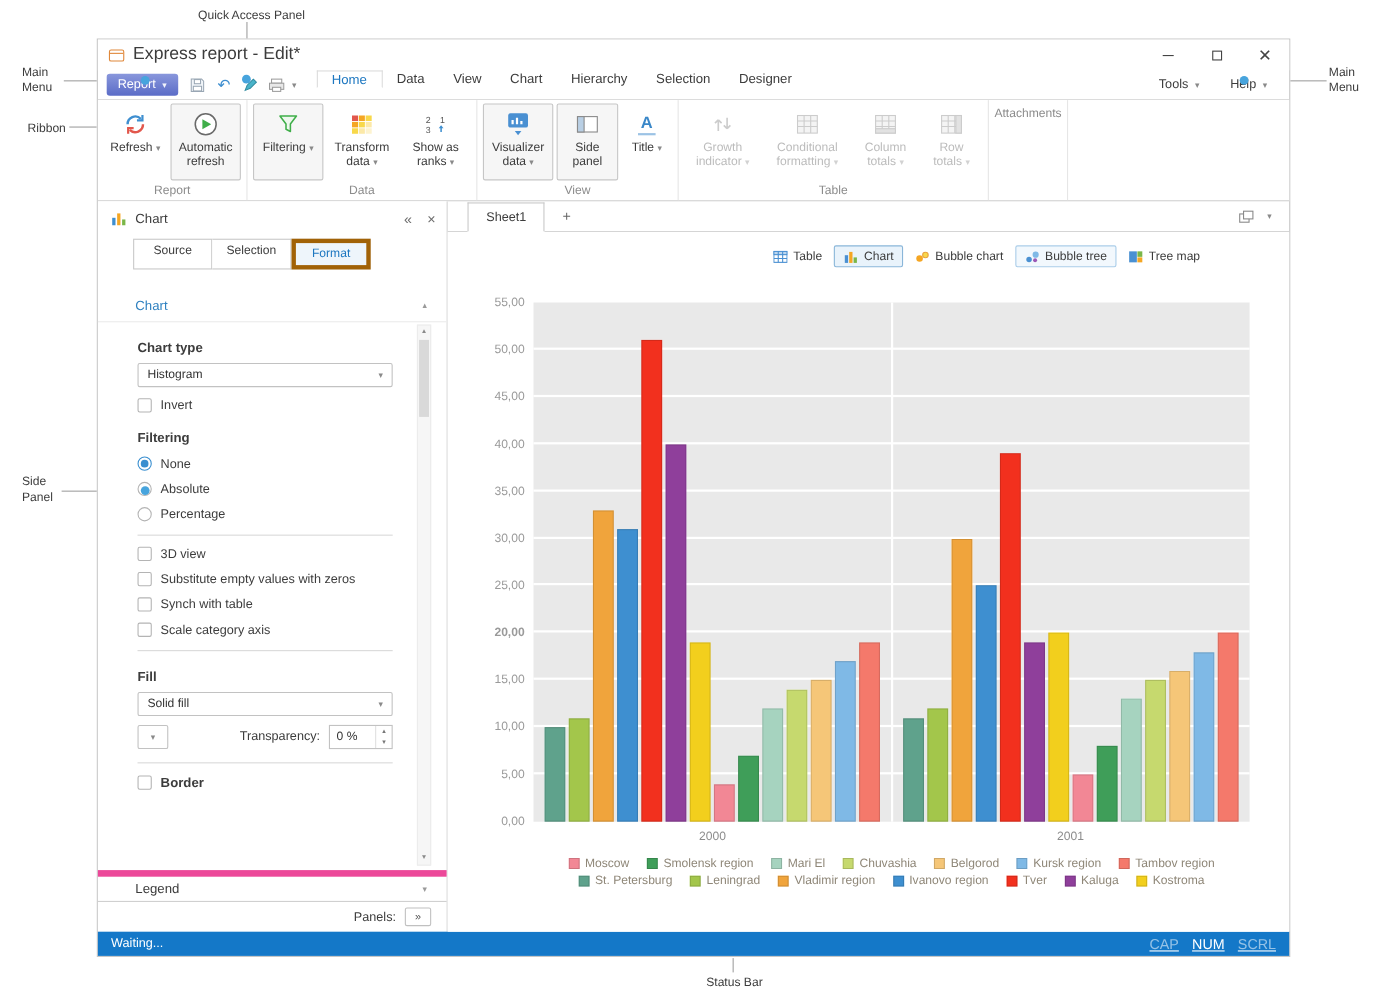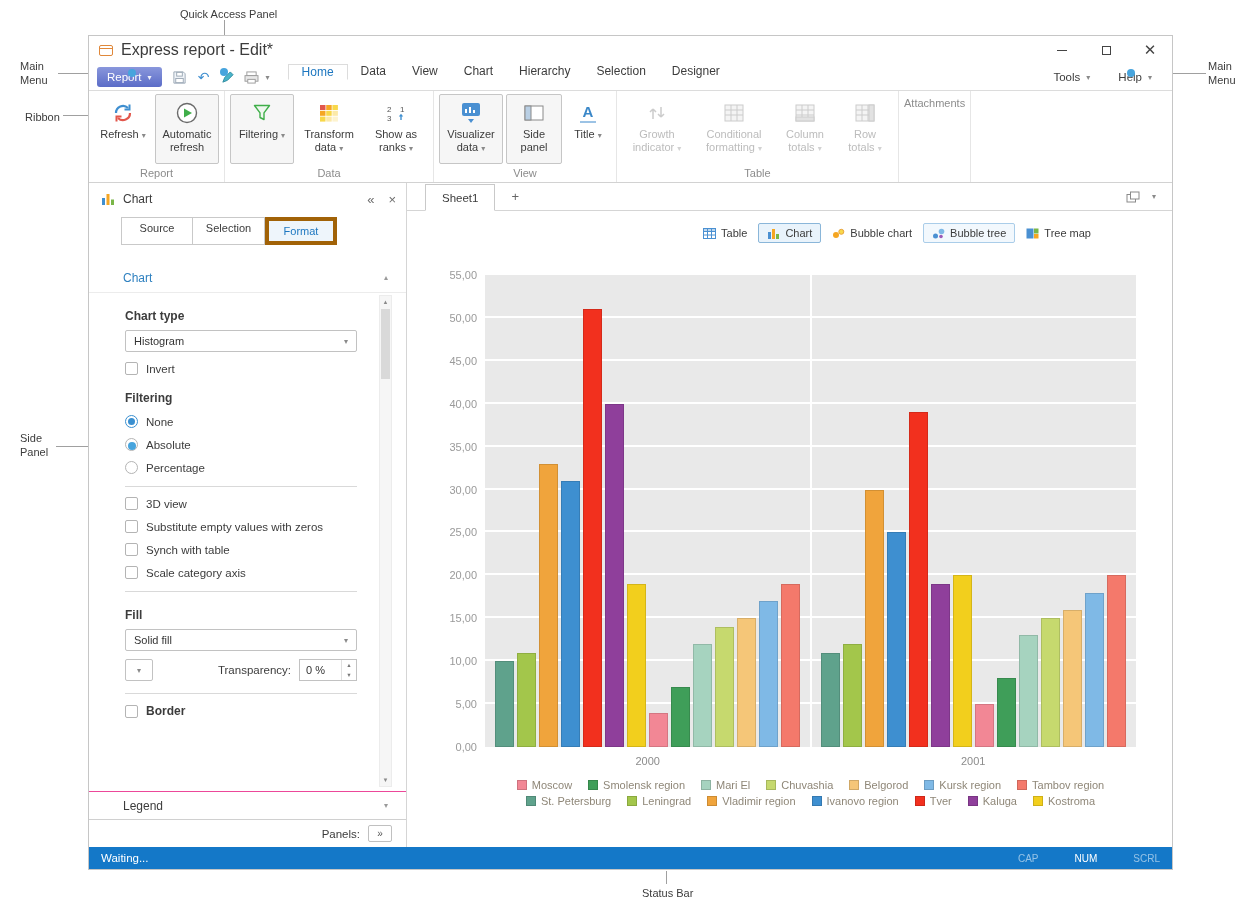--- a/index.html
+++ b/index.html
@@ -102,21 +102,21 @@
   .spin { width:58px; height:22px; border:1px solid #c2c2c2; display:flex; background:#fff; }
   .spin .val { flex:1; display:flex; align-items:center; padding-left:6px; font-size:11px; color:#333; }
   .spin .arrows { width:15px; border-left:1px solid #e0e0e0; display:flex; flex-direction:column; }
   .spin .arrows span { flex:1; display:flex; align-items:center; justify-content:center; font-size:5.5px; color:#777; }
   .bold-check { font-weight:bold; font-size:12px; }
   
   .p-scroll { position:absolute; top:2px; right:14px; bottom:4px; width:13px; background:#f6f6f6; border:1px solid #ececec; }
   .sb-arrow { position:absolute; left:0; width:11px; height:12px; display:flex; align-items:center; justify-content:center; font-size:6px; color:#8a8a8a; }
   .sb-arrow.up { top:0; } .sb-arrow.down { bottom:0; }
   .sb-thumb { position:absolute; left:1px; right:1px; top:13px; height:70px; background:#d9d9d9; }
-  .p-legend-row { height:28px; border-top:1px solid #ec4899; display:flex; align-items:center; padding:0 18px 0 34px; font-size:12px; color:#3c3c3c; flex:0 0 auto; }
+  .p-legend-row { height:28px; border-top:6px solid #ec4899; display:flex; align-items:center; padding:0 18px 0 34px; font-size:12px; color:#3c3c3c; flex:0 0 auto; }
   .p-legend-row .sec-arrow { margin-left:auto; color:#9a9a9a; font-size:8px; }
   .p-panels-row { height:28px; border-top:1px solid #d0d0d0; display:flex; align-items:center; justify-content:flex-end; gap:8px; padding-right:14px; font-size:11.5px; color:#3c3c3c; flex:0 0 auto; }
   .panels-btn { width:24px; height:17px; border:1px solid #c0c0c0; border-radius:2px; display:flex; align-items:center; justify-content:center; font-size:10px; color:#555; background:#fff; }
 
   
   .main { flex:1; display:flex; flex-direction:column; min-width:0; }
   .sheetbar { height:28px; border-bottom:1px solid #d5d5d5; display:flex; align-items:flex-end; padding:0 10px 0 18px; flex:0 0 auto; }
   .sheet-tab { height:27px; margin-bottom:-1px; border:1px solid #c9c9c9; border-bottom:1px solid #fff; background:#fff; display:flex; align-items:center; padding:0 16px; font-size:11.5px; color:#3c3c3c; }
   .add-sheet { align-self:center; margin-left:8px; color:#666; font-size:13px; padding:0 8px; }
   .sheetbar-right { margin-left:auto; align-self:center; display:flex; align-items:center; gap:12px; padding-right:6px; }
@@ -139,21 +139,21 @@
   .bar { width:19px; box-shadow:inset 0 0 0 1px rgba(0,0,0,0.12); }
   .x-axis { display:flex; height:24px; }
   .xlabel { flex:1; text-align:center; padding-top:8px; font-size:11px; color:#8c8c8c; }
   .legend { display:flex; flex-direction:column; gap:4px; margin-top:8px; align-items:center; }
   .legend-row { display:flex; gap:16px; }
   .legend-item { display:flex; align-items:center; gap:5px; font-size:11px; color:#8f8778; }
   .swatch { width:10px; height:10px; box-shadow:inset 0 0 0 1px rgba(0,0,0,0.15); flex:0 0 auto; }
 
   
   .statusbar { height:22px; background:#1478c8; display:flex; align-items:center; color:#fff; font-size:11.5px; padding:0 12px; flex:0 0 auto; }
-  .sb-right { margin-left:auto; display:flex; gap:36px; font-size:10px; }
+  .sb-right { margin-left:auto; display:flex; gap:12px; font-size:13px;text-decoration:underline; }
   .ind { color:rgba(255,255,255,0.55); }
   .ind.active { color:#ffffff; }
 </style>
 </head>
 <body>
 
 <div class="anno" style="left:180px; top:7px;">Quick Access Panel</div>
 <div class="anno-line" style="left:224px; top:20px; width:1px; height:48px;"></div>
 <div class="anno-dot" style="left:220px; top:68px;"></div>
 
@@ -572,21 +572,21 @@
             <span>Tree map</span>
           </span>
         </div>
 
         <div class="chart-row">
           <div class="y-axis">
               <div class="ylabel" style="bottom: 0%;">0,00</div>
               <div class="ylabel" style="bottom: 9.09091%;">5,00</div>
               <div class="ylabel" style="bottom: 18.1818%;">10,00</div>
               <div class="ylabel" style="bottom: 27.2727%;">15,00</div>
-              <div class="ylabel" style="bottom: 36.3636%;">20,00</div>
+              <div class="ylabel" style="bottom: 36.3636%; font-weight: bold;">20,00</div>
               <div class="ylabel" style="bottom: 45.4545%;">25,00</div>
               <div class="ylabel" style="bottom: 54.5455%;">30,00</div>
               <div class="ylabel" style="bottom: 63.6364%;">35,00</div>
               <div class="ylabel" style="bottom: 72.7273%;">40,00</div>
               <div class="ylabel" style="bottom: 81.8182%;">45,00</div>
               <div class="ylabel" style="bottom: 90.9091%;">50,00</div>
               <div class="ylabel" style="bottom: 100%;">55,00</div>
             </div>
           <div class="plot-wrap">
             <div class="plot">

